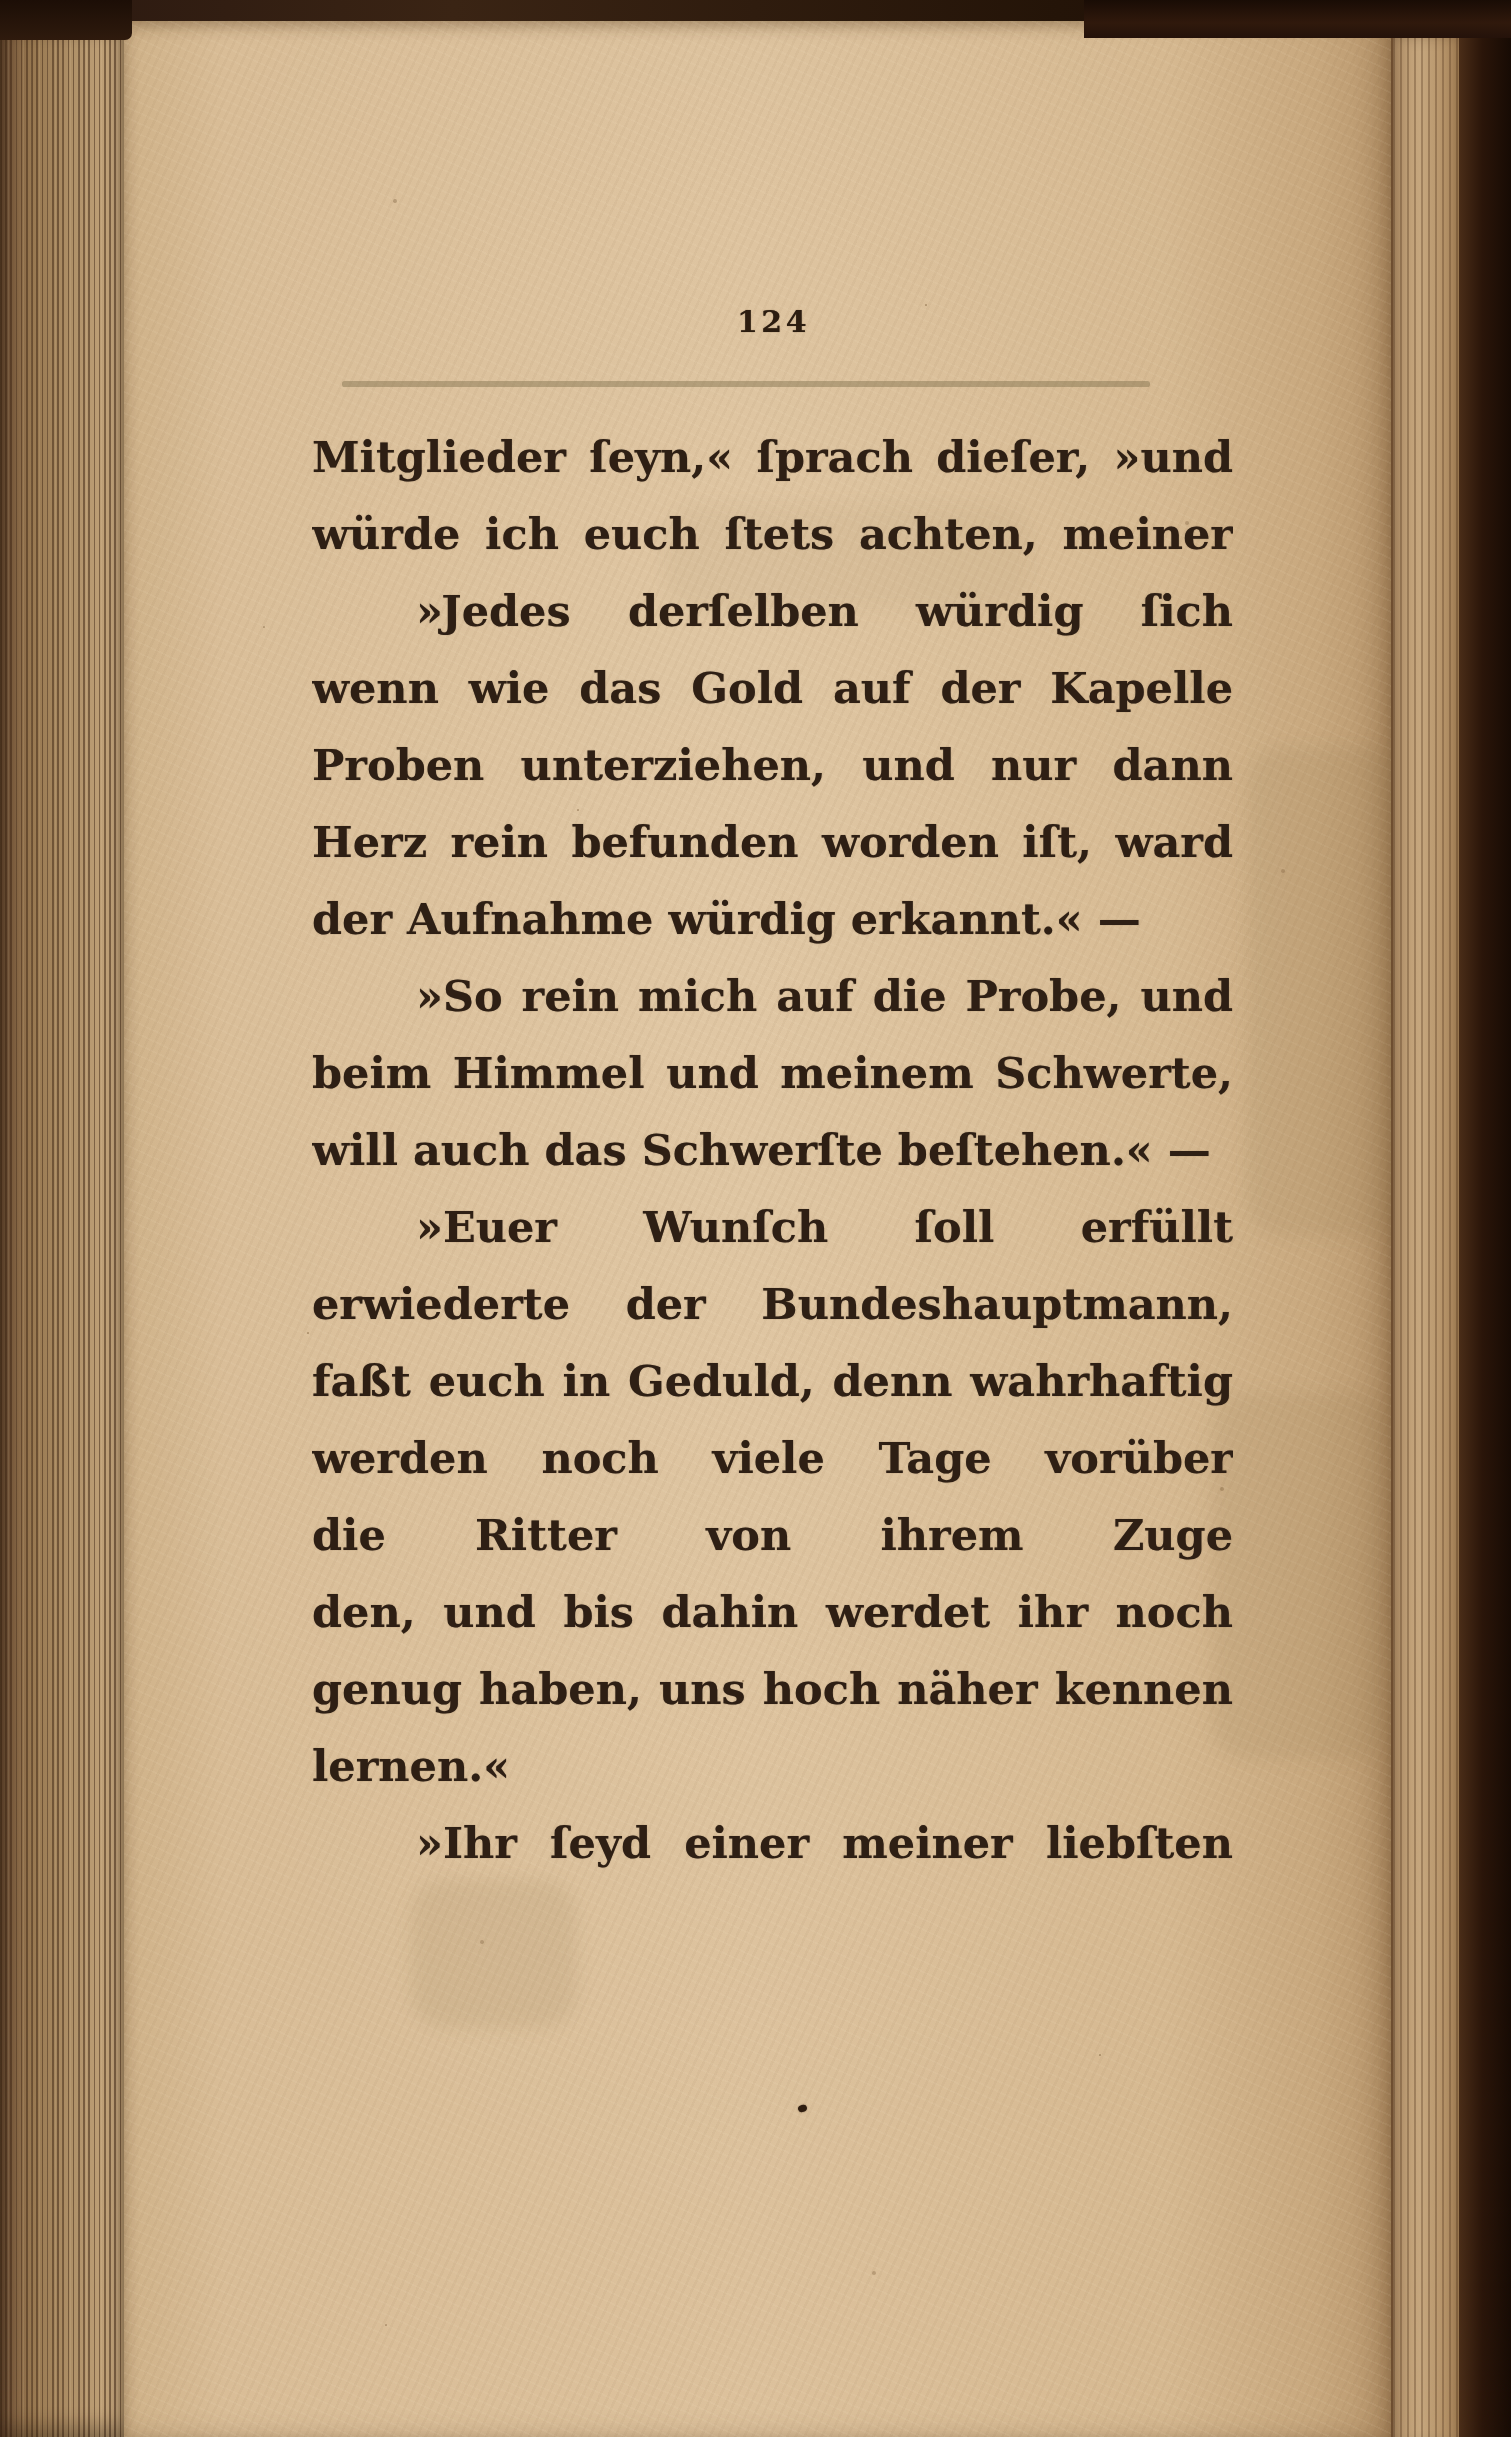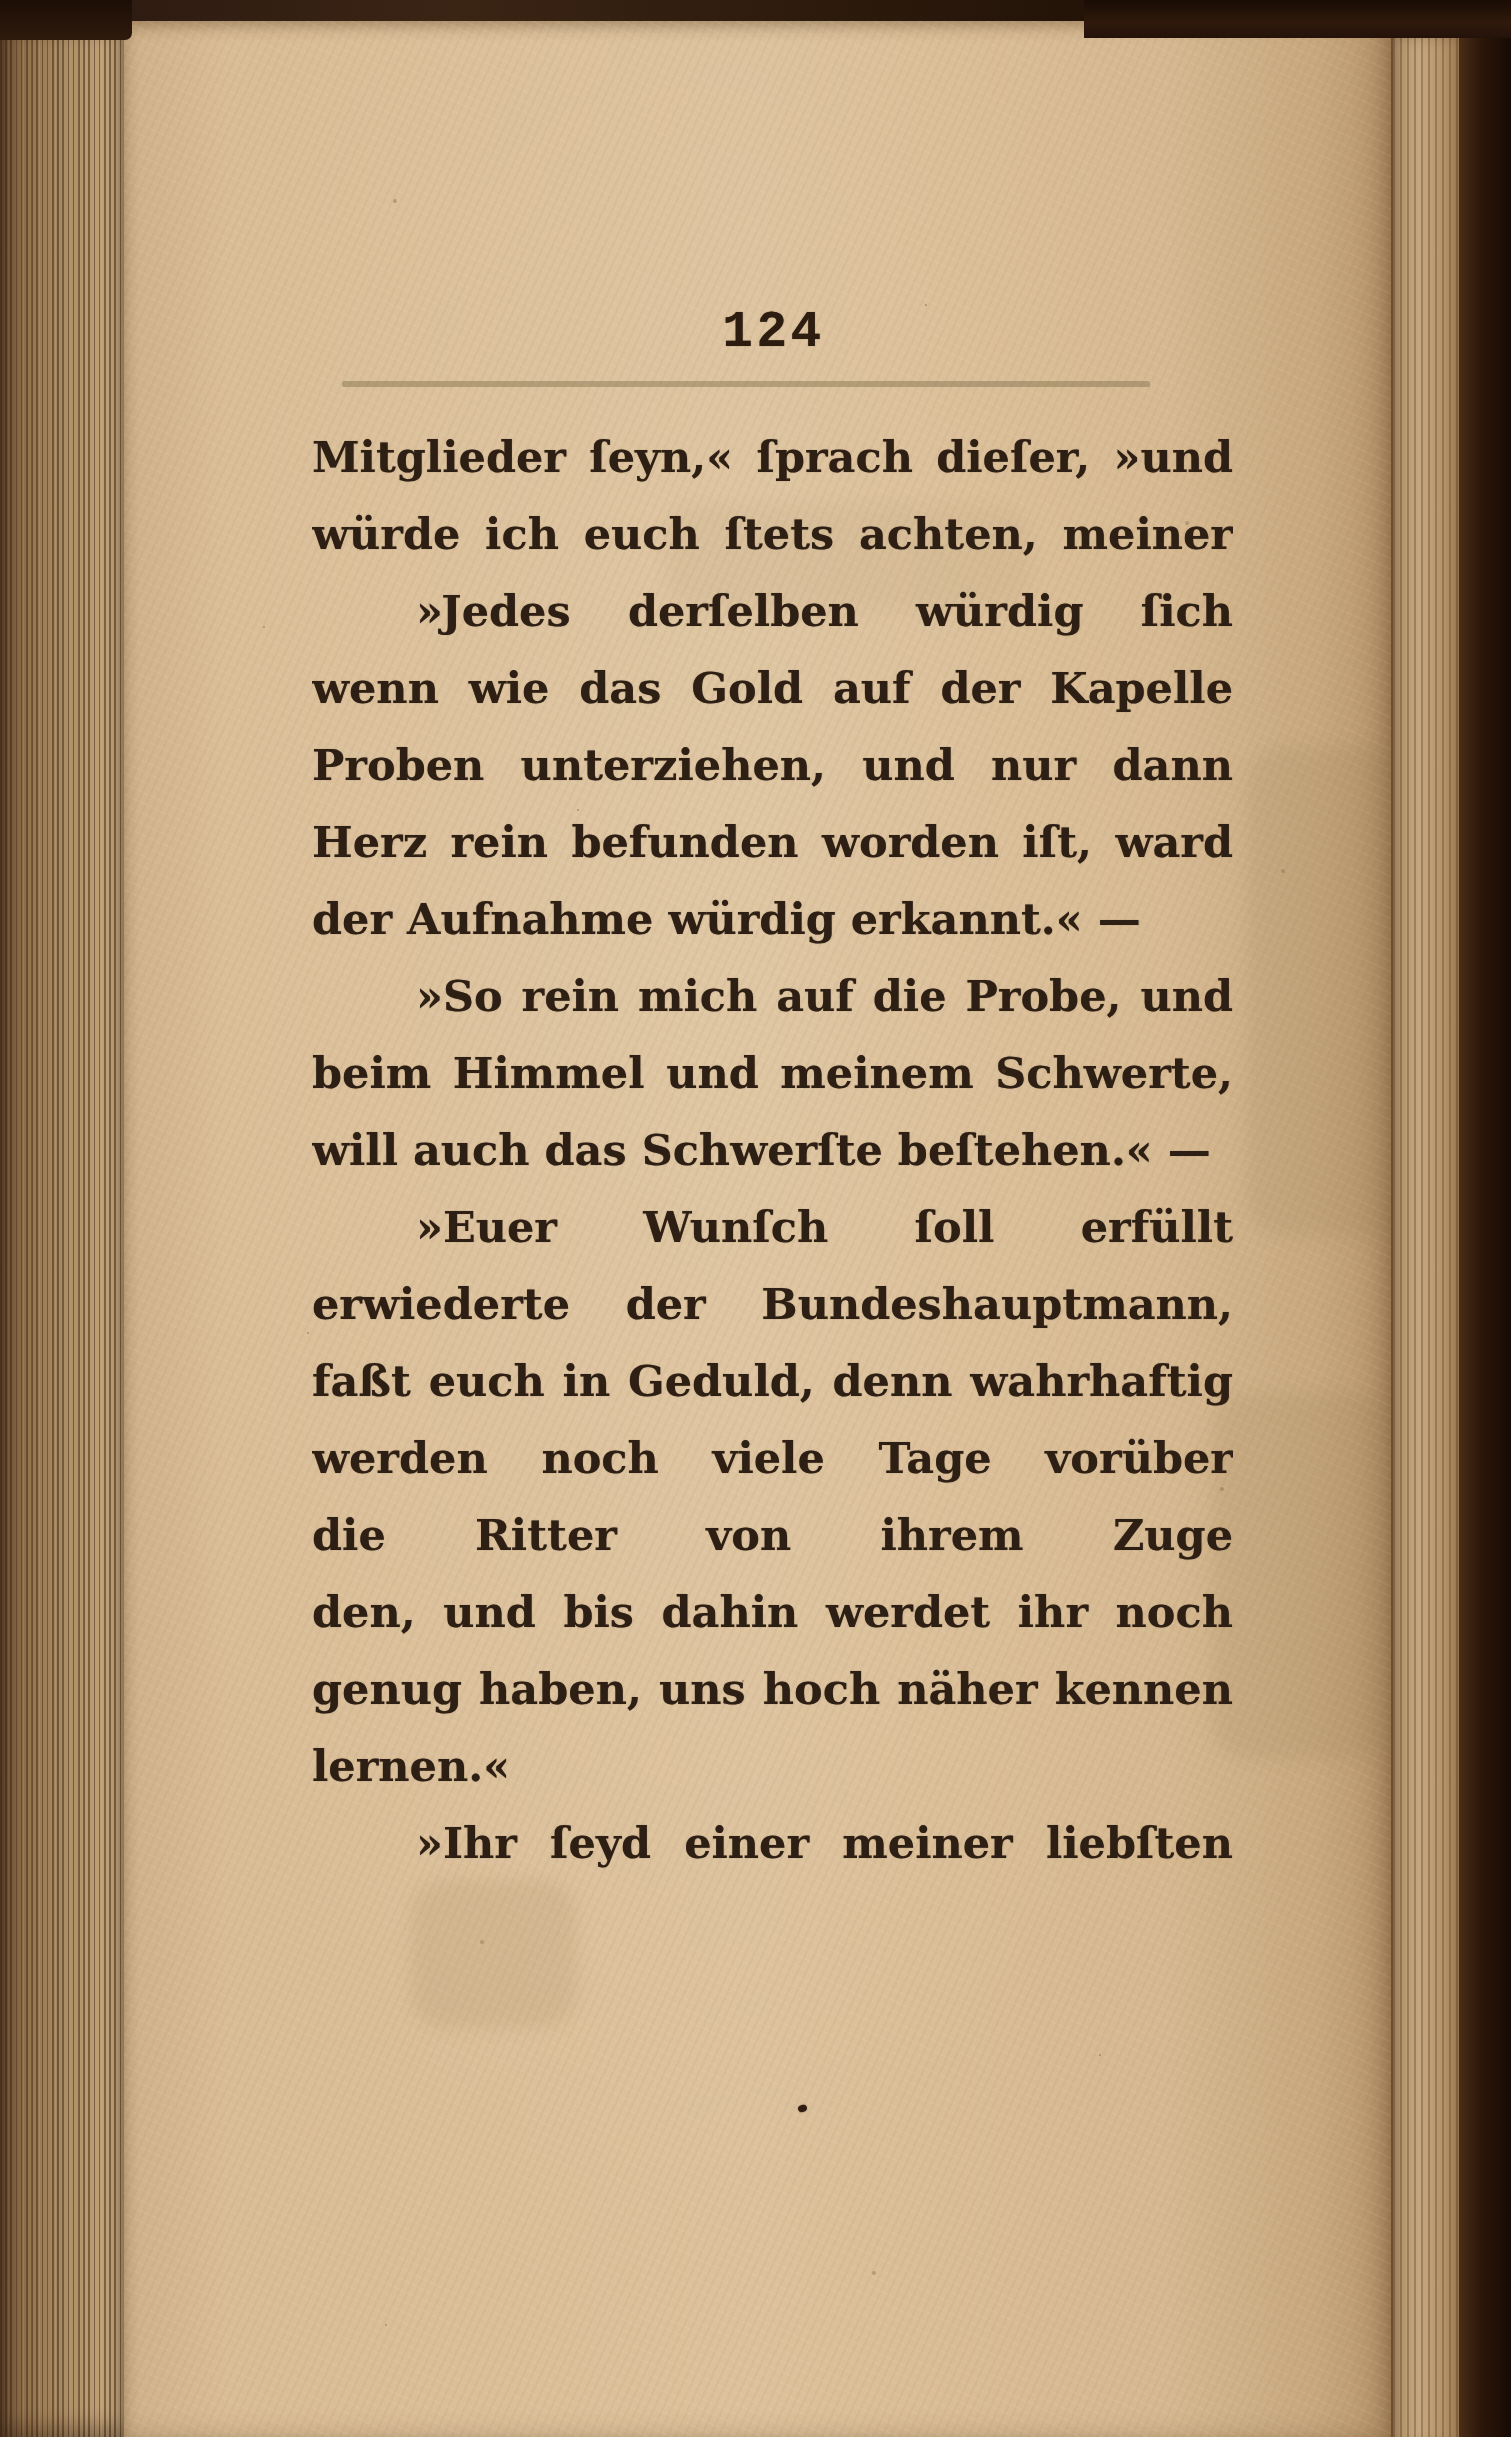--- a/index.html
+++ b/index.html
@@ -55,22 +55,22 @@
 
   
   .ghost{position:absolute;background:rgba(140,115,75,.12);filter:blur(7.8px);border-radius:35px;pointer-events:none;}
   .ghost.g1{left:1123px;top:731px;width:157px;height:488px;}
   .ghost.g2{left:1088px;top:1376px;width:174px;height:366px;}
   .ghost.g3{left:287px;top:1863px;width:165px;height:148px;}
   .ghost.g4{left:540px;top:488px;width:366px;height:104px;background:rgba(150,130,90,.08);}
 
   
   .page-number{position:absolute;left:190px;top:287px;width:919px;height:61px;
-    text-align:center;font-size:51px;font-weight:bold;color:#2c1d10;letter-spacing:3.5px;
-    text-shadow:0 0 0.9px rgba(44,29,16,.7);font-family:Liberation Mono, monospace;}
+    text-align:center;font-size:30px;font-weight:bold;color:#2c1d10;letter-spacing:3.5px;
+    text-shadow:0 0 0.9px rgba(44,29,16,.7);}
   .rule{position:absolute;left:218px;top:364px;width:808px;height:5.2px;
     background:rgba(120,105,68,.42);border-radius:2.6px;filter:blur(0.5px);}
 
   
   .text-block{position:absolute;left:188px;top:402px;width:921px;color:#2e1f14;}
   .line{height:77px;line-height:77px;overflow:hidden;font-size:43px;font-weight:bold;
     text-shadow:0 0 0.9px rgba(46,31,20,.55);white-space:normal;}
   .line.justify{text-align:justify;}
   .line.justify::after{content:"";display:inline-block;width:100%;height:0;}
   .line.indent{text-indent:104px;}

